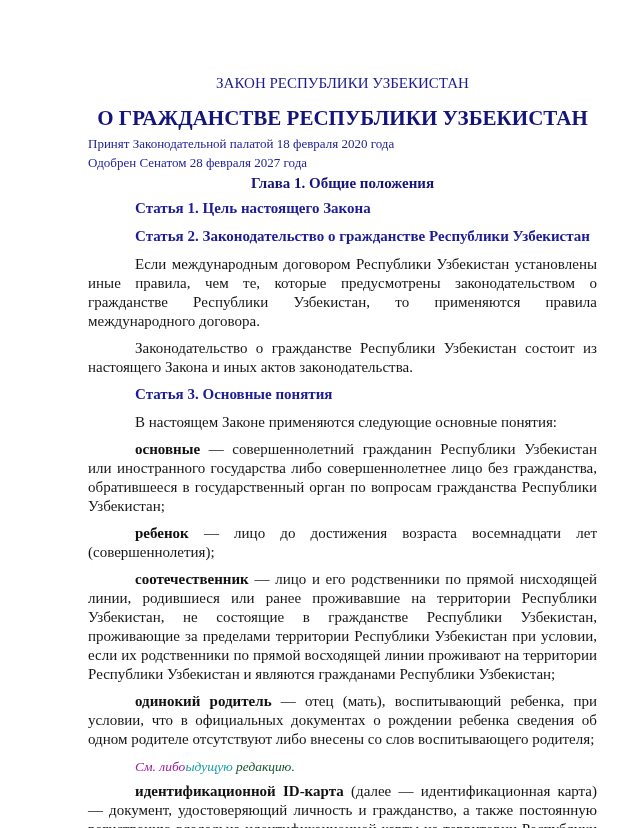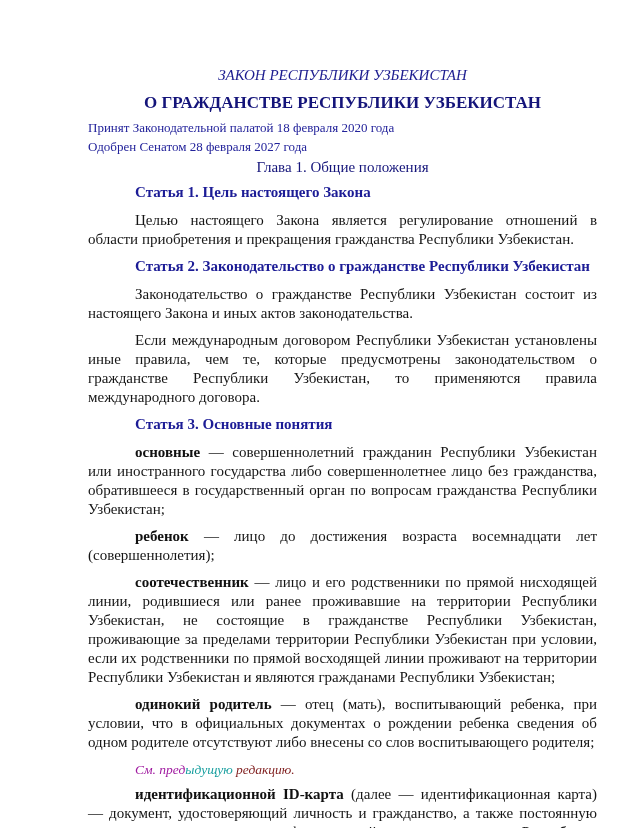--- a/index.html
+++ b/index.html
@@ -19,42 +19,41 @@
       position: absolute;
       left: 88px;
       top: 58px;
       width: 509px;
     }
     .title {
       text-align: center;
       color: #1c1c8f;
       font-size: 15px;
       line-height: 19px;
-      margin: 8px;
+      margin: 16px;
       font-weight: normal;
-      font-style: italic;
     }
     .subtitle {
       text-align: center;
       color: #14147a;
-      font-size: 17px;
+      font-size: 21px;
       line-height: 19px;
       margin: 0 0 6px 0;
       font-weight: bold;
     }
     .adopted {
       color: #22229a;
       font-size: 13px;
       line-height: 19px;
       margin: 0;
     }
     .chapter {
       text-align: center;
       color: #14147a;
-      font-weight: normal;
+      font-weight: bold;
       font-size: 15px;
       line-height: 19px;
       margin: 2px 0 6px 0;
     }
     .article {
       color: #1c1c96;
       font-weight: bold;
       font-size: 15px;
       line-height: 19px;
       margin: 0 0 9px 47px;
@@ -70,45 +69,45 @@
     p.body b { color: #111111; }
     .see-prev {
       font-style: italic;
       font-size: 13.5px;
       line-height: 19px;
       margin: 0 0 6px 47px;
       text-decoration: none;
     }
     .see-prev .c1 { color: #a01aa0; }
     .see-prev .c2 { color: #1aa0a0; }
-    .see-prev .c3 { color: #7f1d1d; }
+    .see-prev .c3 { color: #14532d; }
   </style>
 </head>
 <body>
 
 <div class="page">
   <h1 class="title">ЗАКОН РЕСПУБЛИКИ УЗБЕКИСТАН</h1>
   <h2 class="subtitle">О ГРАЖДАНСТВЕ РЕСПУБЛИКИ УЗБЕКИСТАН</h2>
   <div class="adopted">Принят Законодательной палатой 18 февраля 2020 года</div>
   <div class="adopted">Одобрен Сенатом 28 февраля 2027 года</div>
   <h3 class="chapter">Глава 1. Общие положения</h3>
 
   <h4 class="article">Статья 1. Цель настоящего Закона</h4>
-  <p class="body">Целью настоящего Закона является регулирование отношений в области приобретения и прекращения гражданства Республики Узбекистан.</p>
 
   <h4 class="article">Статья 2. Законодательство о гражданстве Республики Узбекистан</h4>
+  <p class="body">Если международным договором Республики Узбекистан установлены иные правила, чем те, которые предусмотрены законодательством о гражданстве Республики Узбекистан, то применяются правила международного договора.</p>
   <p class="body">Законодательство о гражданстве Республики Узбекистан состоит из настоящего Закона и иных актов законодательства.</p>
-  <p class="body">Если международным договором Республики Узбекистан установлены иные правила, чем те, которые предусмотрены законодательством о гражданстве Республики Узбекистан, то применяются правила международного договора.</p>
 
   <h4 class="article">Статья 3. Основные понятия</h4>
+  <p class="body">В настоящем Законе применяются следующие основные понятия:</p>
 
   <p class="body"><b>основные</b><span> — совершеннолетний гражданин Республики Узбекистан или иностранного государства либо совершеннолетнее лицо без гражданства, обратившееся в государственный орган по вопросам гражданства Республики Узбекистан;</span></p>
 
   <p class="body"><b>ребенок</b><span> — лицо до достижения возраста восемнадцати лет (совершеннолетия);</span></p>
 
   <p class="body"><b>соотечественник</b><span> — лицо и его родственники по прямой нисходящей линии, родившиеся или ранее проживавшие на территории Республики Узбекистан, не состоящие в гражданстве Республики Узбекистан, проживающие за пределами территории Республики Узбекистан при условии, если их родственники по прямой восходящей линии проживают на территории Республики Узбекистан и являются гражданами Республики Узбекистан;</span></p>
 
   <p class="body"><b>одинокий родитель</b><span> — отец (мать), воспитывающий ребенка, при условии, что в официальных документах о рождении ребенка сведения об одном родителе отсутствуют либо внесены со слов воспитывающего родителя;</span></p>
 
-  <a class="see-prev" style="display:block;"><span class="c1">См. пред</span><span class="c2">ыдущую</span><span class="c3"> редакцию.</span></a>
+  <a class="see-prev" style="display:block;"><span class="c1">См. либо</span><span class="c2">ыдущую</span><span class="c3"> редакцию.</span></a>
 
   <p class="body"><b>идентификационной ID-карта</b><span> (далее — идентификационная карта) — документ, удостоверяющий личность и гражданство, а также постоянную регистрацию владельца идентификационной карты на территории Республики Узбекистан, содержащий электронный носитель (чип) с внесенными персональными биографическими и биометрическими данными ее владельца,</span></p>
 </div>
 
 </body></html>

